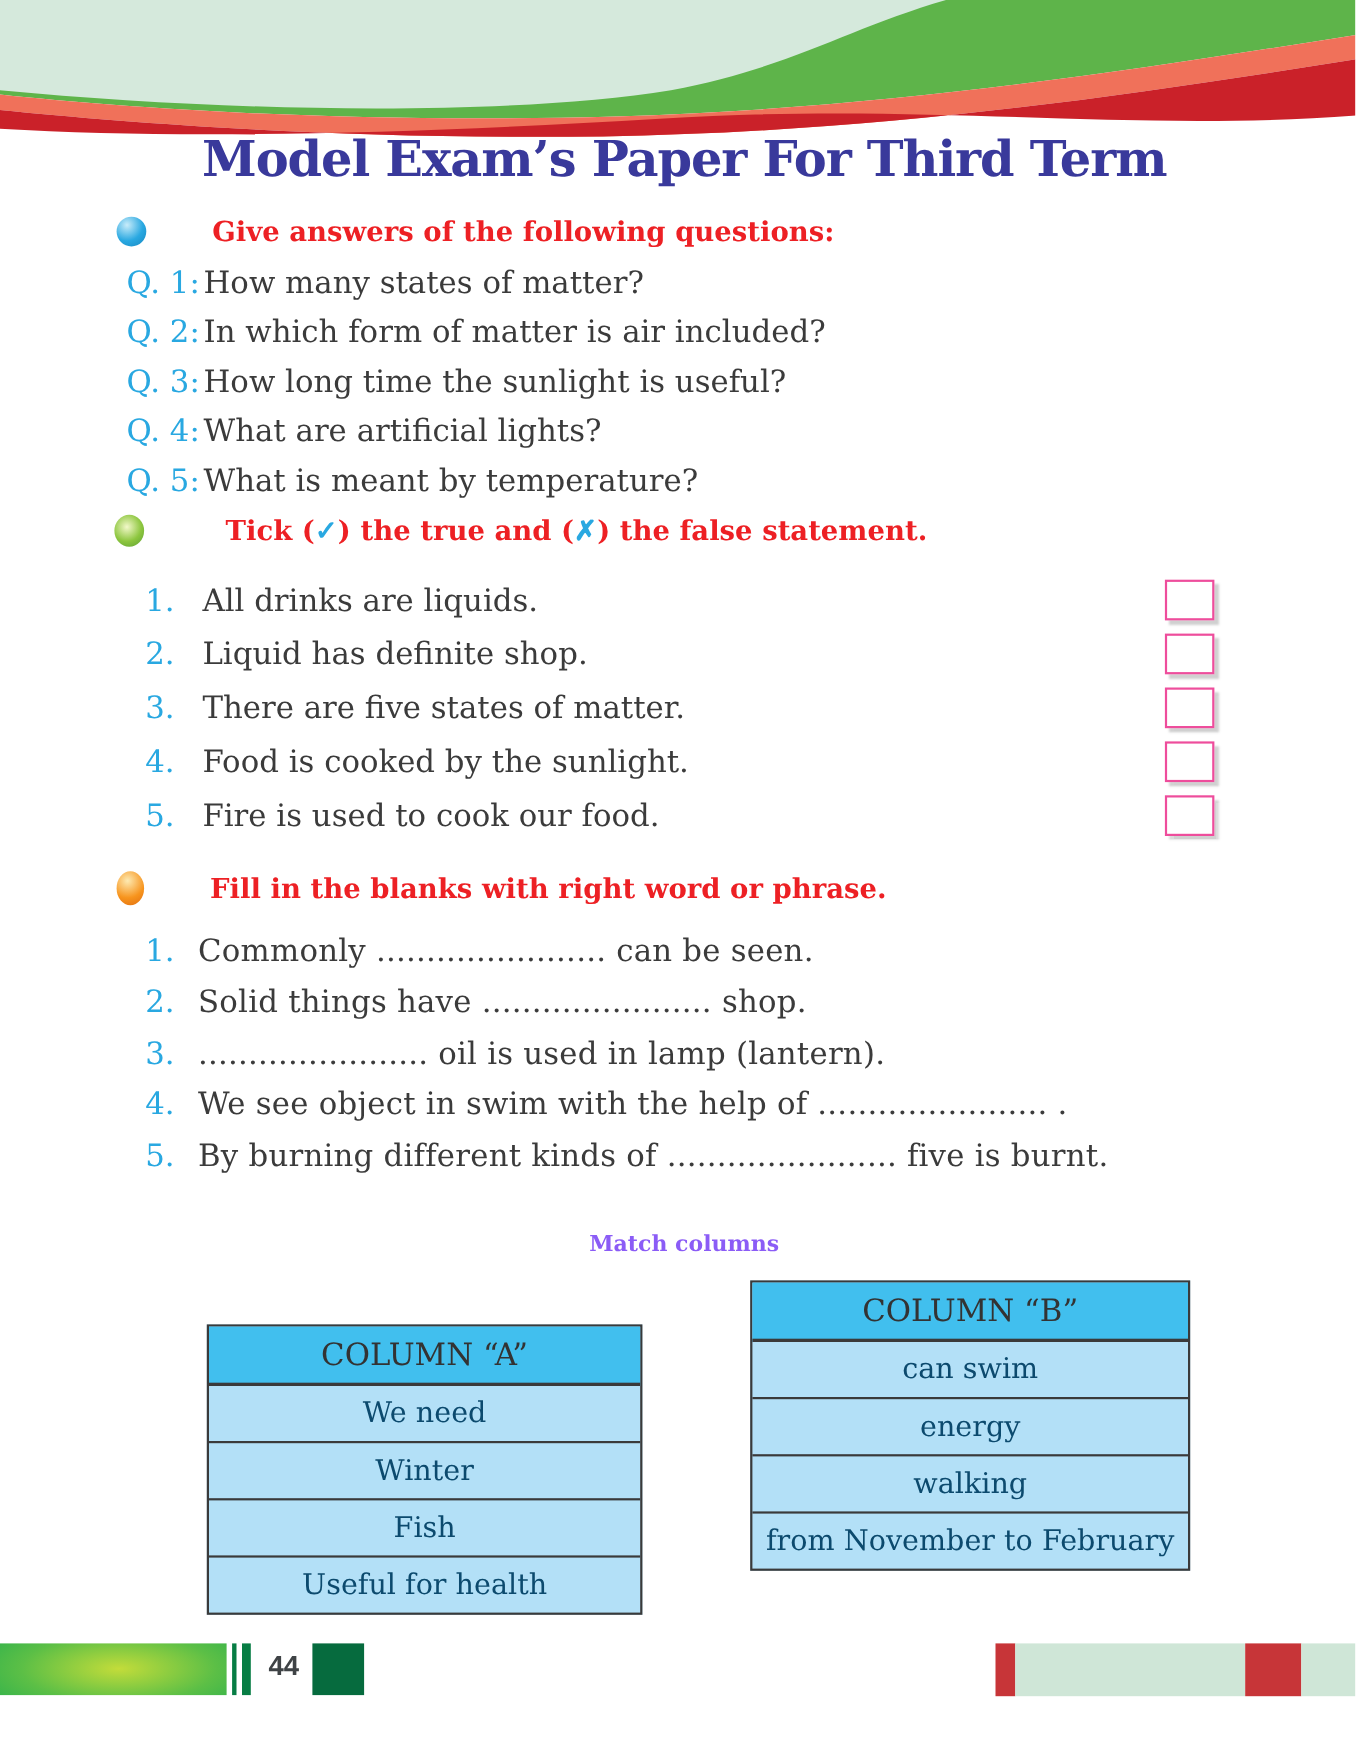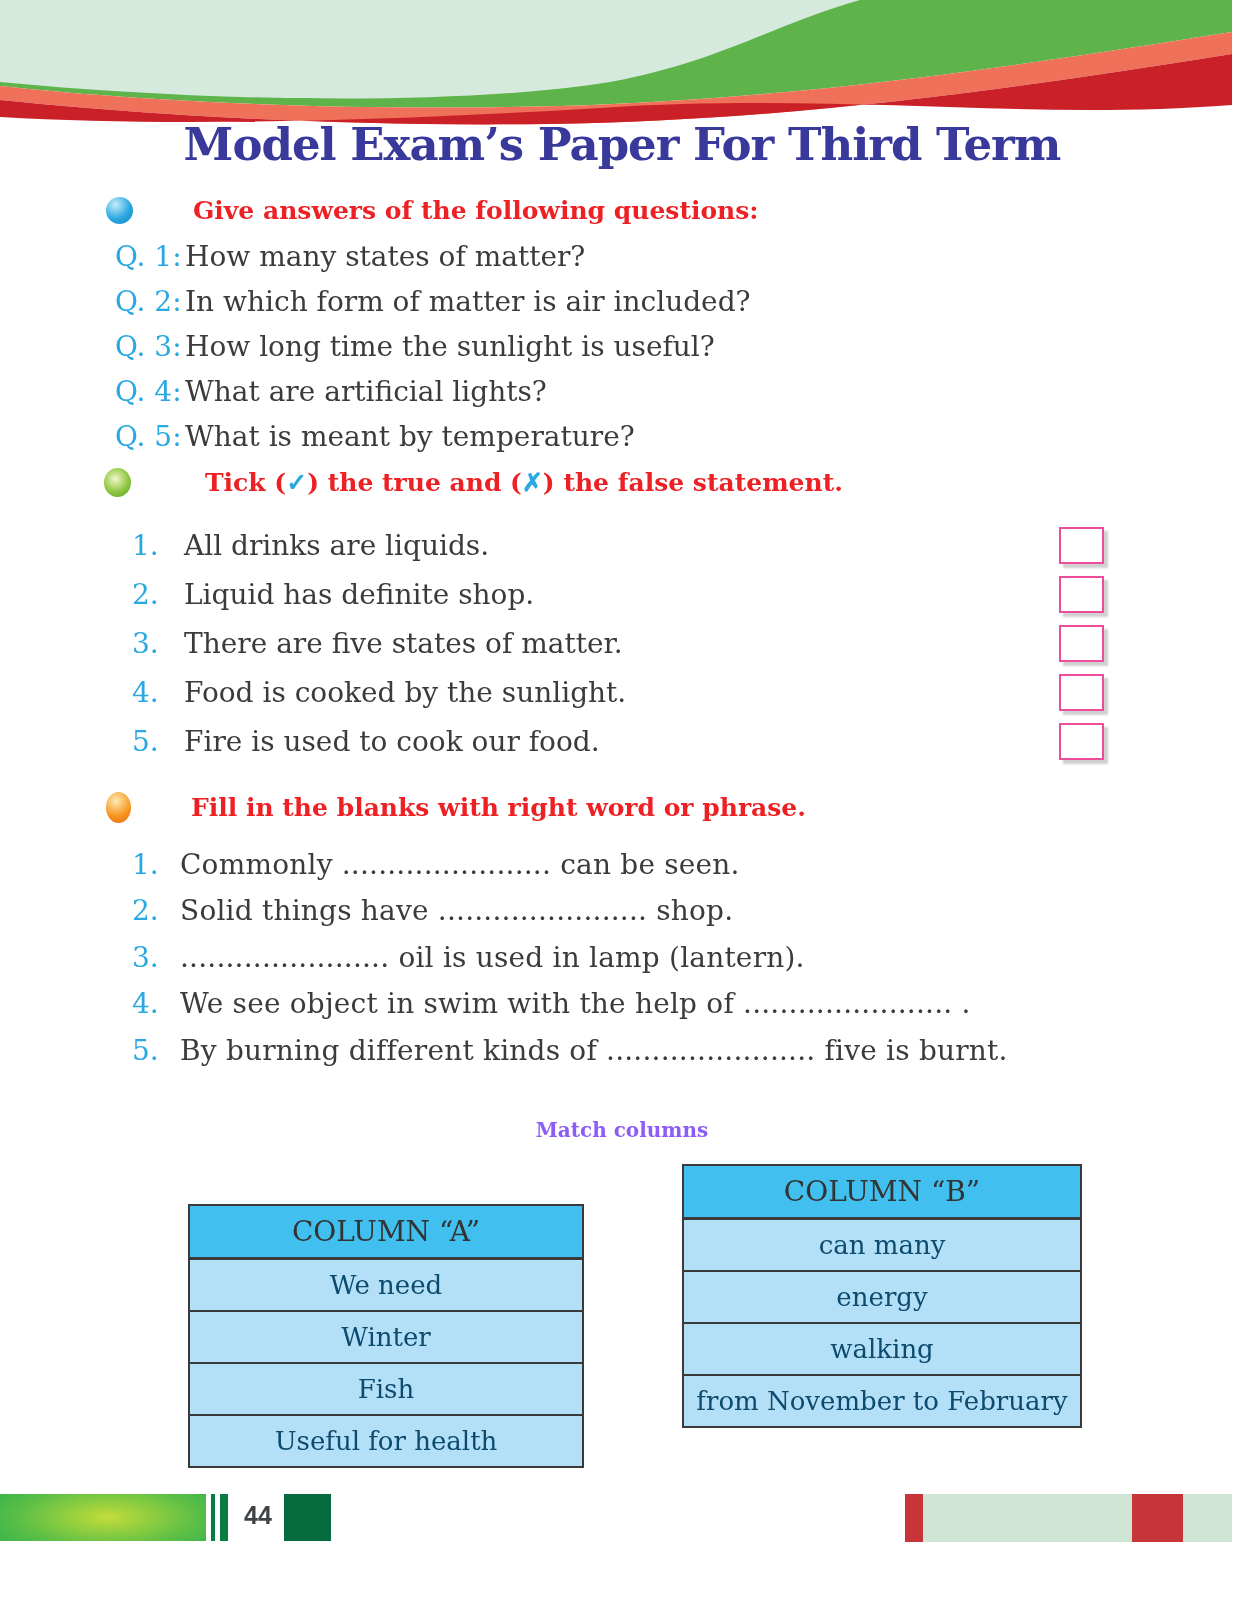--- a/index.html
+++ b/index.html
@@ -196,21 +196,21 @@
   <div class="match-table table-a">
     <div class="thead">COLUMN “A”</div>
     <div class="cell">We need</div>
     <div class="cell">Winter</div>
     <div class="cell">Fish</div>
     <div class="cell">Useful for health</div>
   </div>
 
   <div class="match-table table-b">
     <div class="thead">COLUMN “B”</div>
-    <div class="cell">can many</div>
+    <div class="cell">can swim</div>
     <div class="cell">energy</div>
     <div class="cell">walking</div>
     <div class="cell">from November to February</div>
   </div>
 
   <div class="footer-grad"></div>
   <div class="footer-stripe1"></div>
   <div class="footer-stripe2"></div>
   <div class="page-number">44</div>
   <div class="footer-square"></div>

